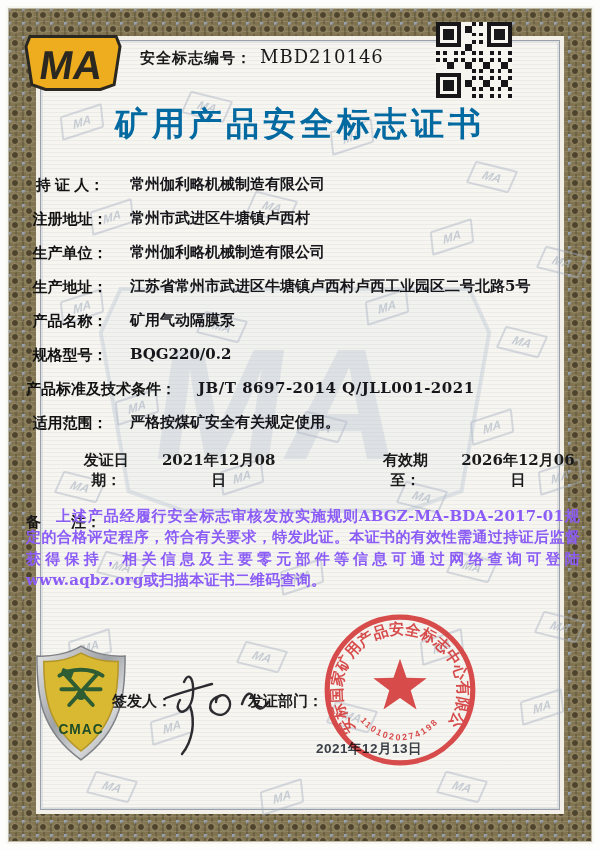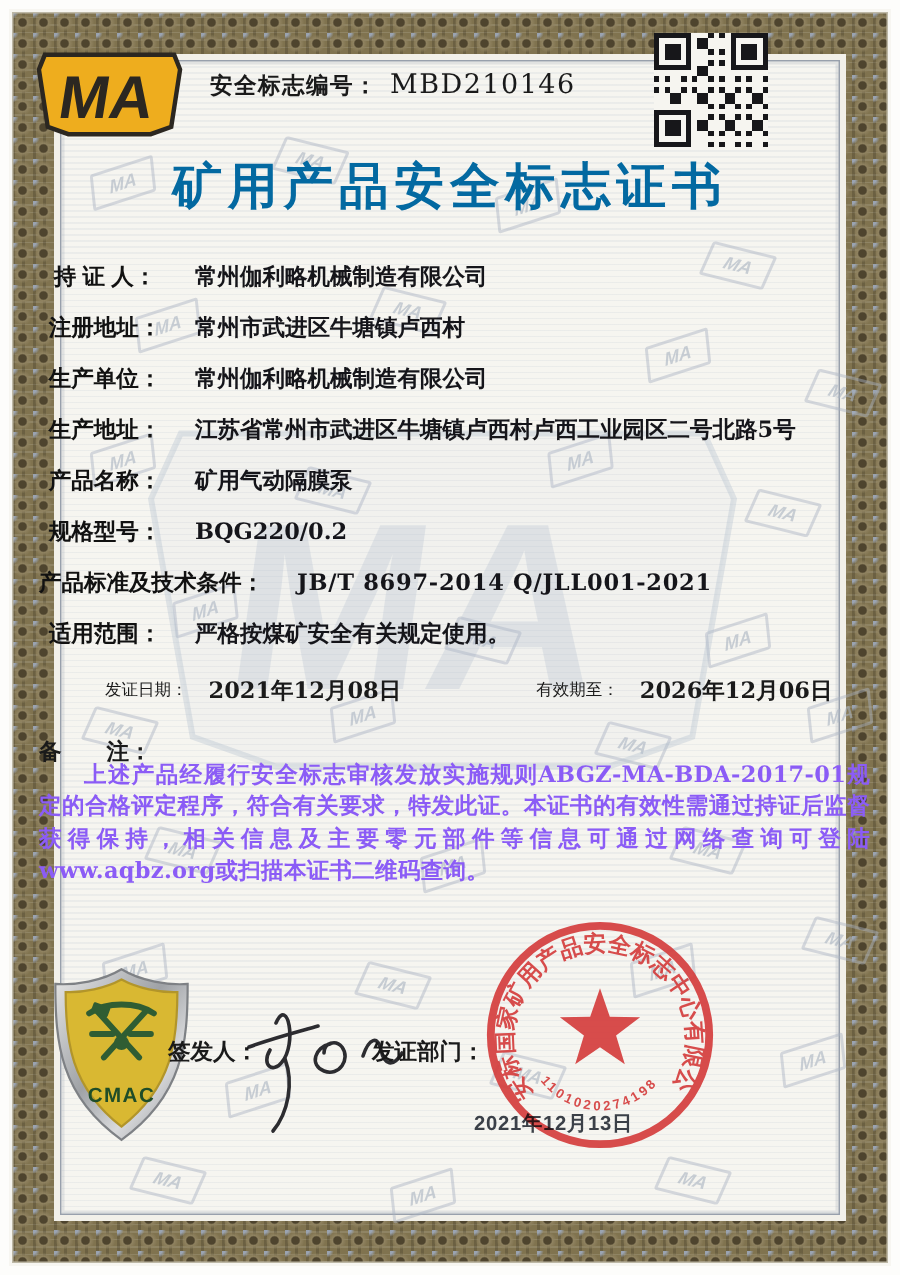--- a/index.html
+++ b/index.html
@@ -37,21 +37,21 @@
          font:700 33px "DejaVu Serif",serif;letter-spacing:4px;color:#0369a1;}
   
   .fields{position:absolute;left:26px;right:20px;top:174px;text-align:center;}
   .row{display:flex;align-items:flex-start;margin-bottom:13px;line-height:21px;}
   .row .lab{font-weight:700;font-size:15px;white-space:nowrap;min-width:88px;color:#111;}
   .row.long .lab{min-width:0;}
   .row .val{font-family:"DejaVu Serif",serif;font-weight:700;font-size:15px;
             padding-left:16px;color:#15151a;}
   .row.long .val{padding-left:22px;letter-spacing:.5px;}
   .dates-row{display:flex;margin-top:17px;margin-bottom:10px;line-height:20px;}
-  .dates-row .lab{font-weight:400;font-size:11px;margin-left:44px;}
+  .dates-row .lab{font-weight:700;font-size:15px;margin-left:44px;}
   .dates-row .val{font-family:"DejaVu Serif",serif;font-weight:700;font-size:15px;padding-left:14px;}
   .gap{width:46px;}
   .remark-row{display:flex;line-height:20px;}
   .remark-row .lab{font-weight:700;font-size:15px;white-space:pre;margin-top:12px;}
   
   .statement{position:absolute;left:26px;right:20px;top:506px;margin:0;
     font:700 15px "DejaVu Serif",serif;line-height:1.42;text-align:justify;
     text-indent:2em;color:#8b5cf6;letter-spacing:.2px;}
   
   .cmac{position:absolute;left:32px;top:644px;}

